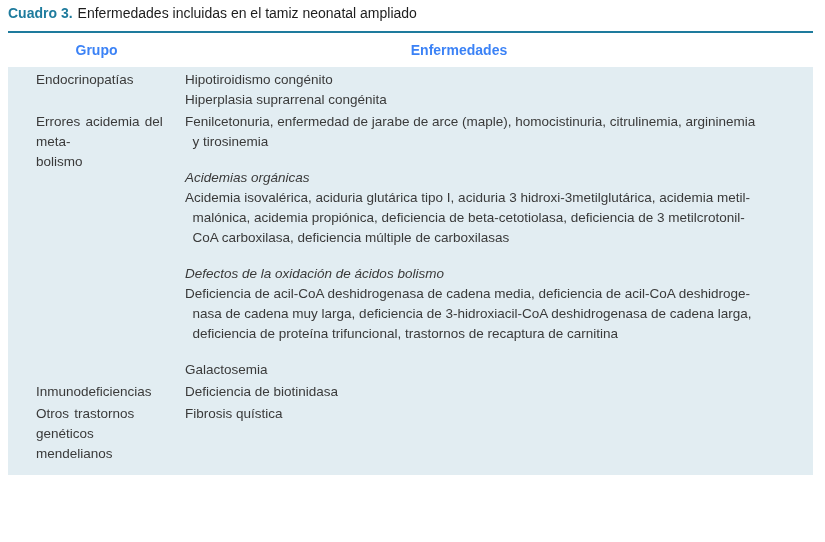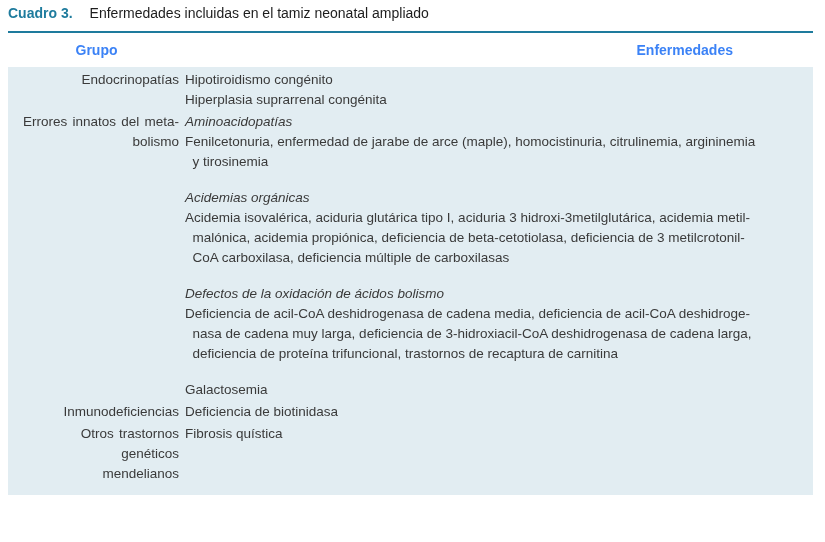--- a/index.html
+++ b/index.html
@@ -8,43 +8,43 @@
     width:825px;height:542px;
     background:#ffffff;
     font-family:"Liberation Sans", sans-serif;
     color:#333333;
     overflow:hidden;
   }
   .caption{
     position:absolute;top:4px;left:8px;right:8px;
     font-size:14px;line-height:18px;color:#1d1d1d;
   }
-  .caption-label{color:#1e7b9d;font-weight:bold;margin-right:17px;}
+  .caption-label{color:#1e7b9d;font-weight:bold;margin-right:5px;}
   .top-rule{
     position:absolute;top:31px;left:8px;width:805px;height:2px;
     background:#1e7b9d;
   }
   .thead{
     position:absolute;top:33px;left:8px;width:805px;height:34px;
     display:grid;grid-template-columns:177px 1fr;
     align-items:center;background:#ffffff;
     font-weight:bold;font-size:14px;color:#3b82f6;
   }
   .th{text-align:center;}
-  .th.col-diseases{padding-right:80px;text-align:right;}
+  .th.col-diseases{padding-right:80px;}
   .tbody{
     position:absolute;top:67px;left:8px;width:805px;
     background:#e2edf2;
     padding:2px 0 10px 0;
     font-size:13.5px;line-height:20px;color:#3a3a3a;
   }
   .tr{display:grid;grid-template-columns:177px 1fr;padding:1px 0;}
   .td.group{
-    padding-left:10px;padding-right:6px;
-    white-space:pre-wrap;word-spacing:1.5px;text-align:right;
+    padding-left:28px;padding-right:6px;
+    white-space:pre-wrap;word-spacing:1.5px;
   }
   .td.diseases{padding-right:28px;}
   .entry-text,.entry-subhead{white-space:pre-wrap;}
   .entry-subhead{font-style:italic;}
   .entry-spacer{height:16px;}
 </style>
 </head>
 <body>
 
 <div class="page">
@@ -58,24 +58,23 @@
   </div>
   <div class="tbody" id="tbody">
       <div class="tr">
         <div class="td group">Endocrinopatías</div>
         <div class="td diseases">
           <div class="entry-text">Hipotiroidismo congénito
 Hiperplasia suprarrenal congénita</div>
         </div>
       </div>
       <div class="tr">
-        <div class="td group">Errores innatos del meta-
+        <div class="td group">Errores acidemia del meta-
 bolismo</div>
         <div class="td diseases">
-          <div class="entry-subhead">Aminoacidopatías</div>
           <div class="entry-text">Fenilcetonuria, enfermedad de jarabe de arce (maple), homocistinuria, citrulinemia, argininemia
   y tirosinemia</div>
           <div class="entry-spacer"></div>
           <div class="entry-subhead">Acidemias orgánicas</div>
           <div class="entry-text">Acidemia isovalérica, aciduria glutárica tipo I, aciduria 3 hidroxi-3metilglutárica, acidemia metil-
   malónica, acidemia propiónica, deficiencia de beta-cetotiolasa, deficiencia de 3 metilcrotonil-
   CoA carboxilasa, deficiencia múltiple de carboxilasas</div>
           <div class="entry-spacer"></div>
           <div class="entry-subhead">Defectos de la oxidación de ácidos bolismo</div>
           <div class="entry-text">Deficiencia de acil-CoA deshidrogenasa de cadena media, deficiencia de acil-CoA deshidroge-

